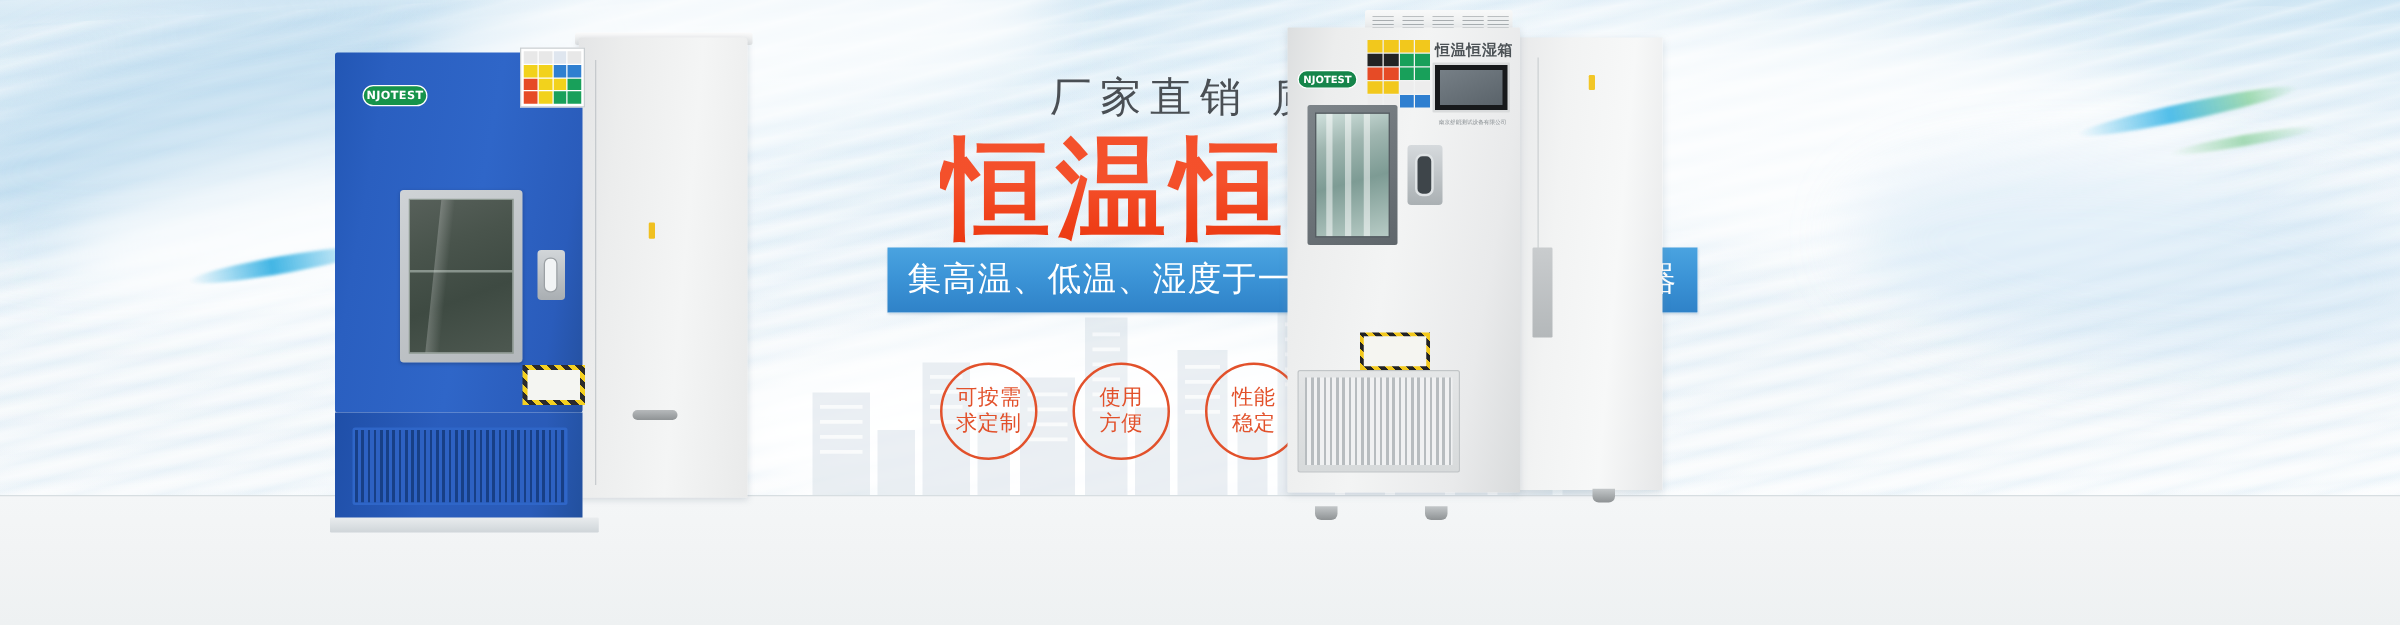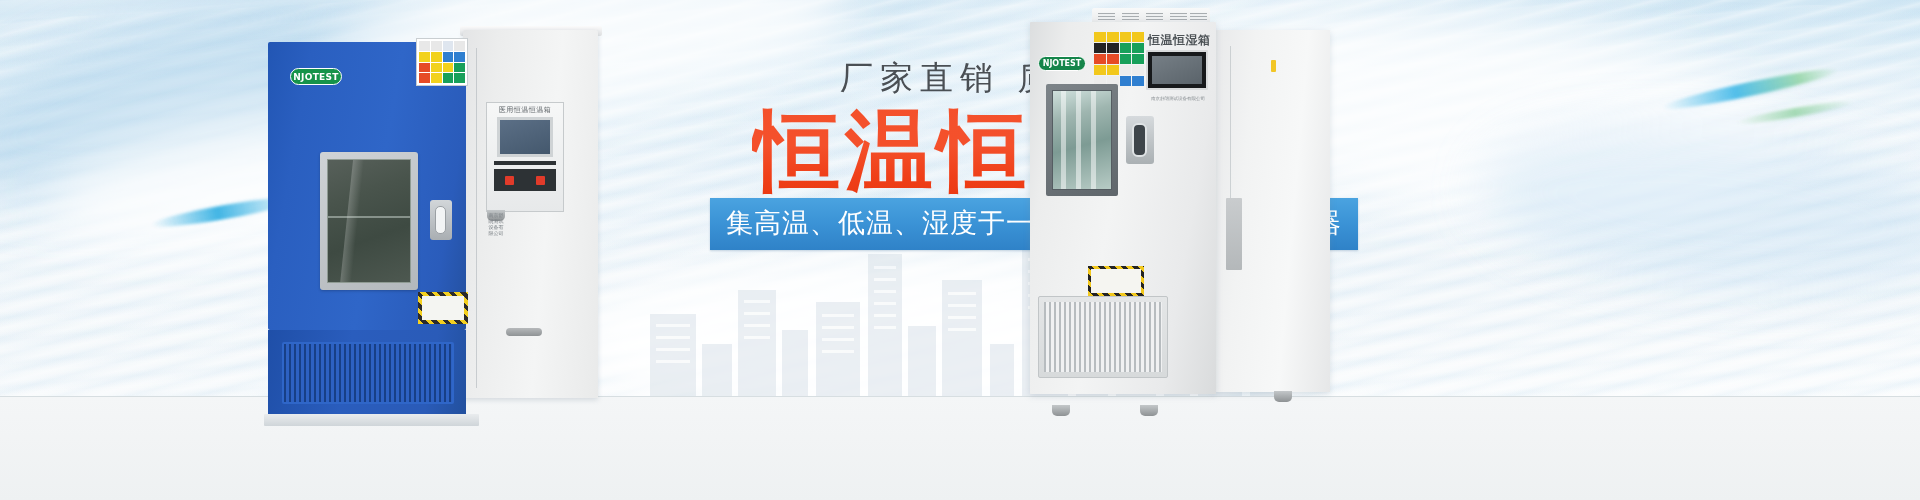--- a/index.html
+++ b/index.html
@@ -479,44 +479,52 @@
           <b style="background:#f2d21c"></b>
           <b style="background:#18a05a"></b>
           <b style="background:#18a05a"></b>
         </div>
     </div>
 
     <div class="ml-sticker-warn">
         <i></i>
       </div>
 
-    <div class="ml-panel">
-      <div class="cap">医用恒温恒温箱</div>
-      <div class="screen"></div>
-      <div class="strip"></div>
-      <div class="btns">
-          <b></b>
-          <b></b>
-        </div>
-      <div class="foot">南京舒朗测试设备有限公司</div>
-    </div>
 
     <div class="ml-base"></div>
     <div class="ml-grille"></div>
     <div class="ml-plinth"></div>
   </div>
 
   <div class="copy">
 
     <div class="kicker">厂家直销  质量保证</div>
 
     <div class="headline">恒温恒湿箱</div>
 
     <div class="subbar">集高温、低温、湿度于一身的综合性环境试验仪器</div>
 
+    <div class="badges">
+      <div class="badge">
+        <span>可按需</span>
+        <span>求定制</span>
+      </div>
+      <div class="badge">
+        <span>使用</span>
+        <span>方便</span>
+      </div>
+      <div class="badge">
+        <span>性能</span>
+        <span>稳定</span>
+      </div>
+      <div class="badge">
+        <span>送货</span>
+        <span>上门</span>
+      </div>
+    </div>
 
   </div>
 
   <div class="machine-r">
     <div class="mr-rear"></div>
     <div class="mr-rear-seam"></div>
     <div class="mr-rear-dot"></div>
 
     <div class="mr-cap">
       <i style="left:6px"></i>

